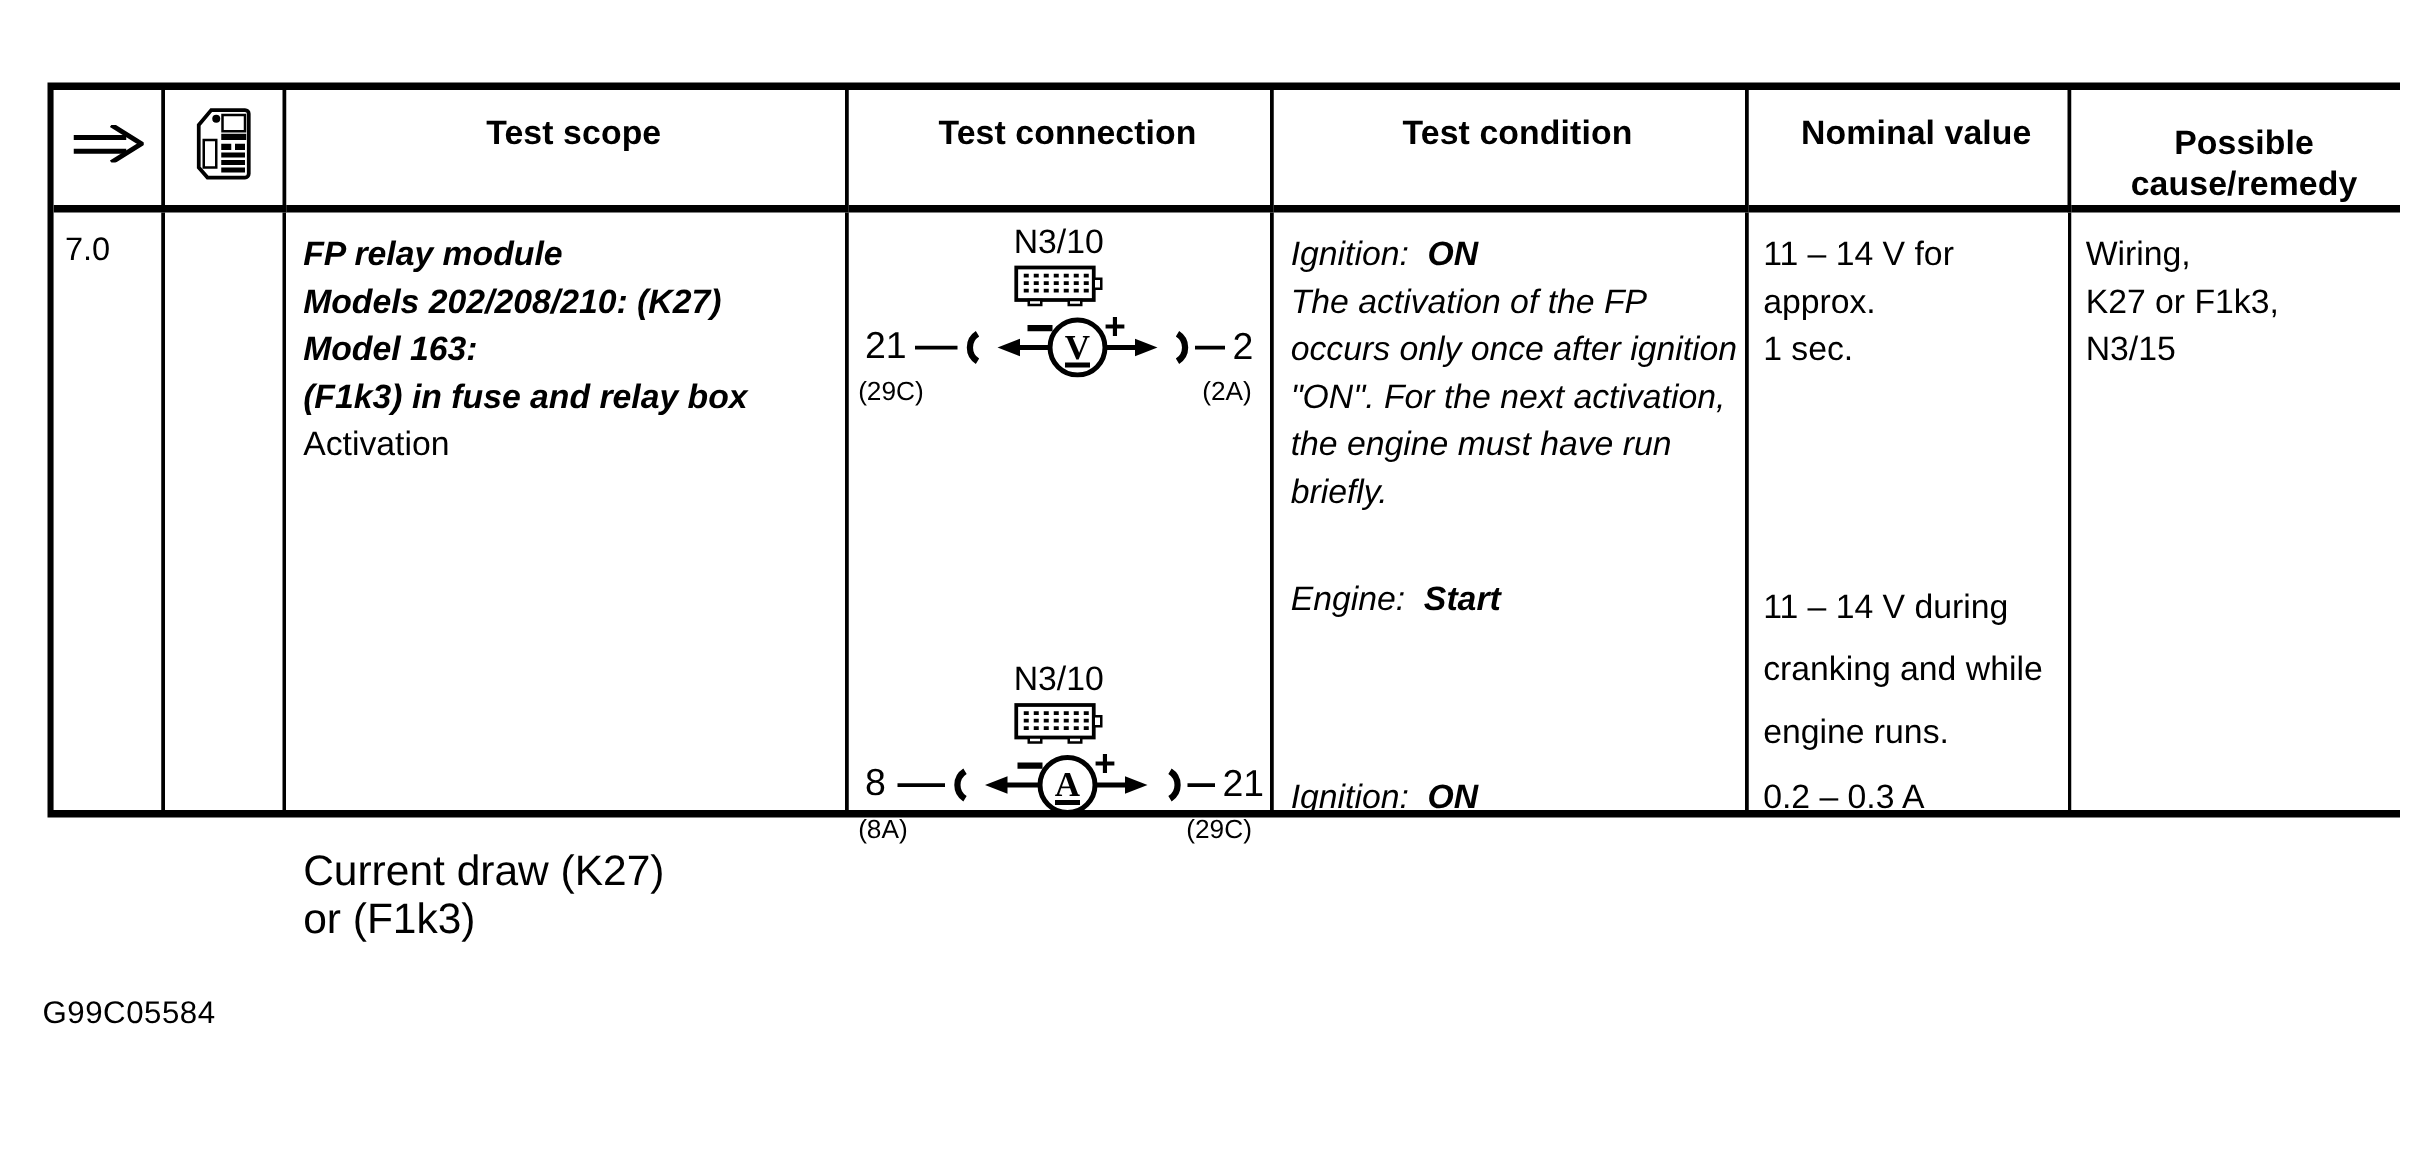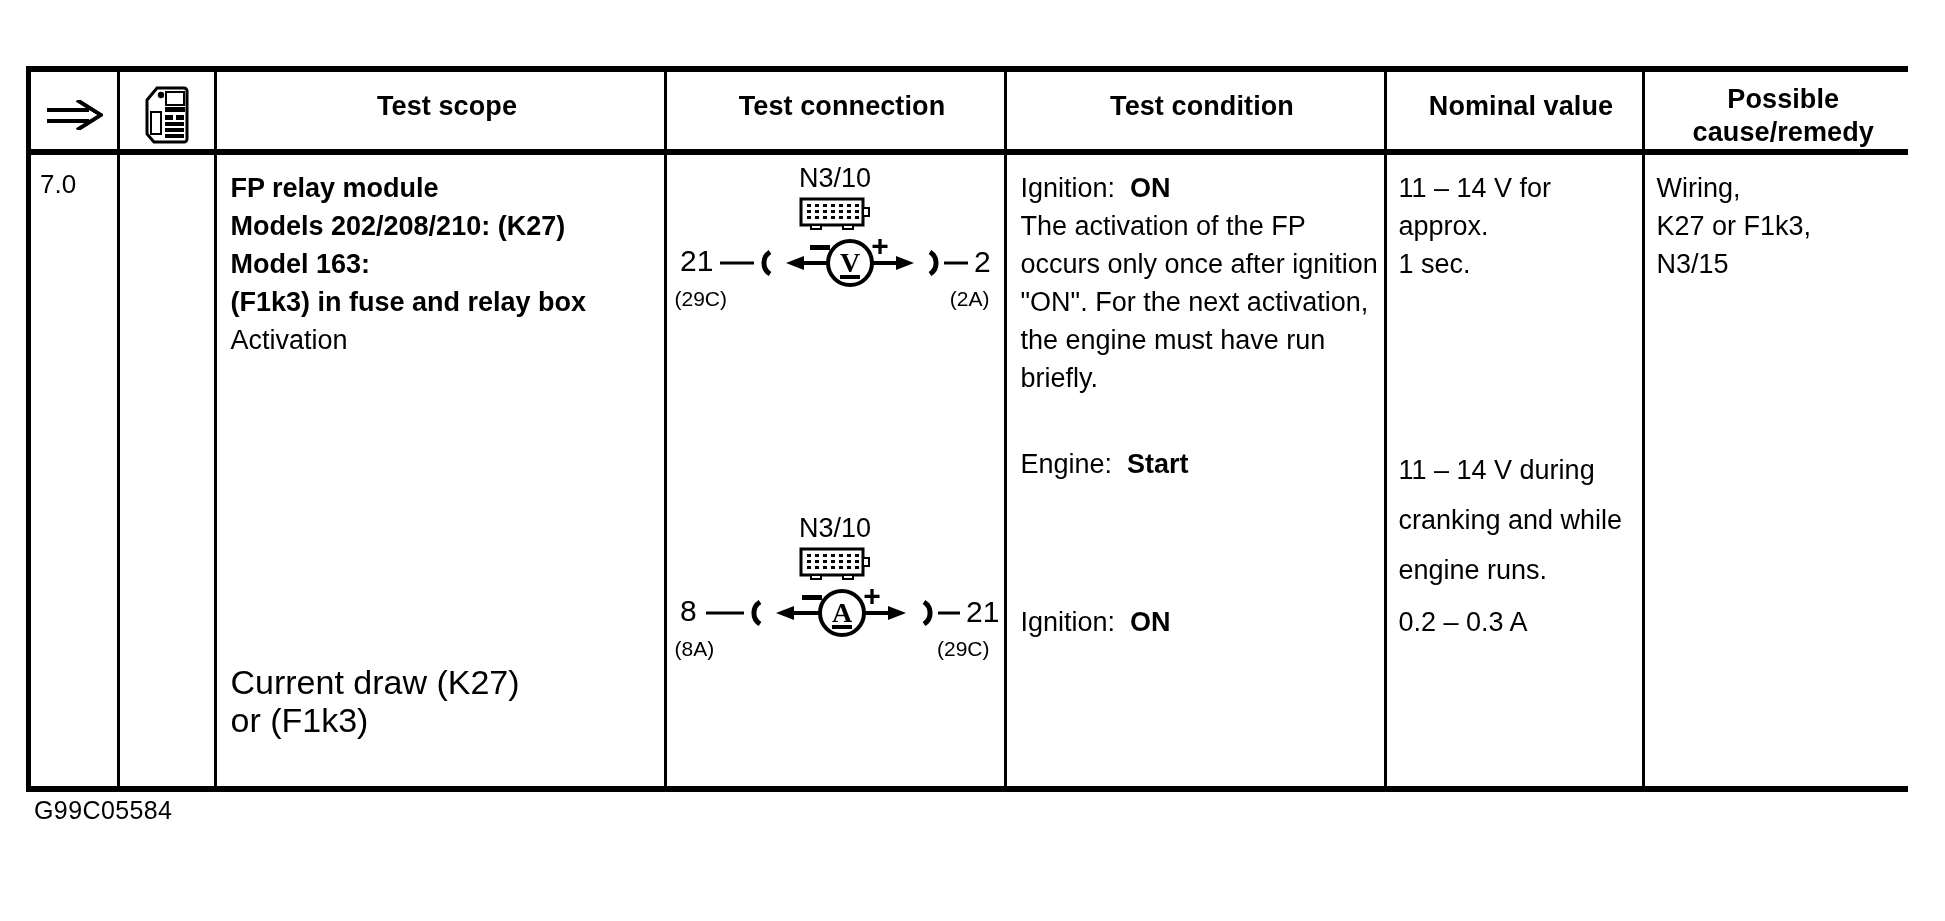--- a/index.html
+++ b/index.html
@@ -19,24 +19,24 @@
   #sheet {
     position: absolute;
     left: 0; top: 0;
     width: 1945px;
     height: 921px;
   }
 
   
   .table-wrap {
     position: absolute;
-    left: 26px;
+    left: 38px;
     top: 66px;
     width: 1882px;
-    height: 726px;
+    height: 588px;
     border-top: 6px solid #000;
     border-bottom: 6px solid #000;
     border-left: 5px solid #000;
     border-right: 5px solid #000;
     box-sizing: border-box;
     background: #fff;
   }
   table.diag {
     border-collapse: collapse;
     width: 100%;
@@ -66,21 +66,21 @@
   .c-nom   { width: 258px; }
   .c-cause { width: 265px; }
 
   .hdr-txt {
     font-size: 27px;
     line-height: 33px;
     letter-spacing: .1px;
     padding: 18px 0 0 14px;
     white-space: pre-line;
   }
-  .hdr-cell-2line { padding-top: 11px; }
+  .hdr-cell-2line { padding-top: 11px; margin-top: 15px; }
 
   
   .arrow-icon {
     display: block;
     margin: 28px auto 0 auto;
     width: 58px;
     height: 30px;
     position: relative;
   }
   .tool-icon {
@@ -94,31 +94,31 @@
   .rownum {
     font-size: 26px;
     line-height: 30px;
     padding: 14px 0 0 9px;
   }
   .scope-body {
     font-size: 27px;
     line-height: 38px;
     padding: 14px 0 0 14px;
   }
-  .scope-body .b { font-weight: bold; }
+  .scope-body .b { font-weight: bold; font-style: italic; }
   .scope-lower {
     position: absolute;
     left: 14px;
     top: 508px;
     font-size: 34px;
     line-height: 38px;
   }
   .scope-cell { position: relative; }
 
-  .cond-cell { position: relative; }
+  .cond-cell { position: relative; font-style: italic; }
   .cond-block {
     font-size: 27px;
     line-height: 38px;
     padding: 14px 0 0 14px;
   }
   .cond-block strong { font-weight: bold; }
   .cond-engine {
     position: absolute;
     left: 14px;
     top: 290px;

